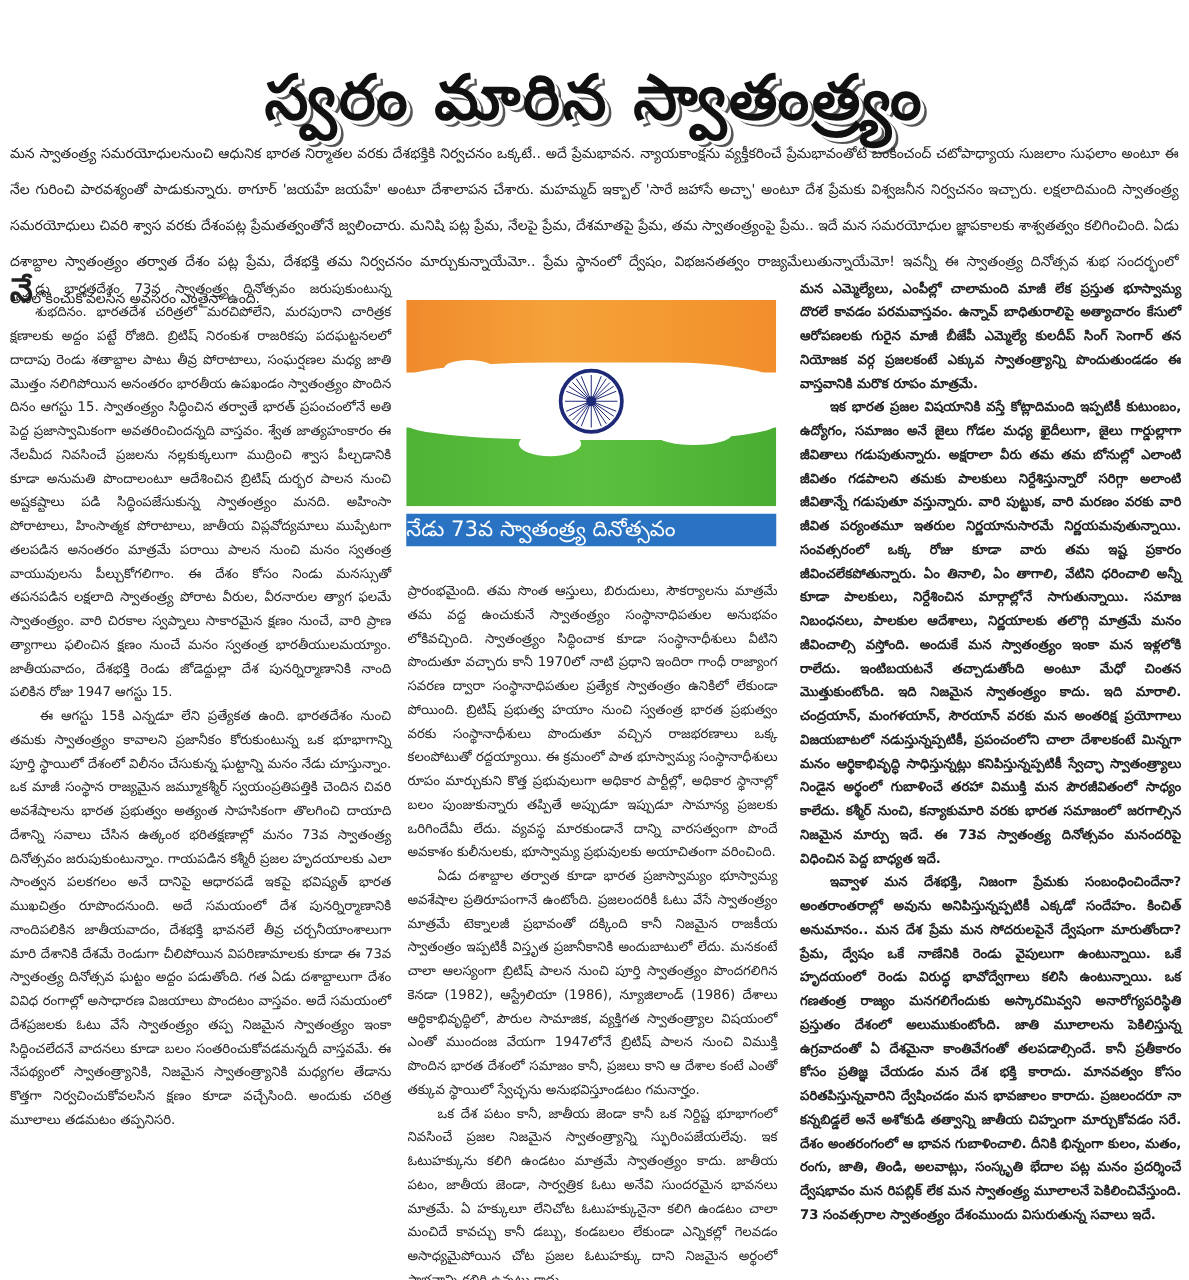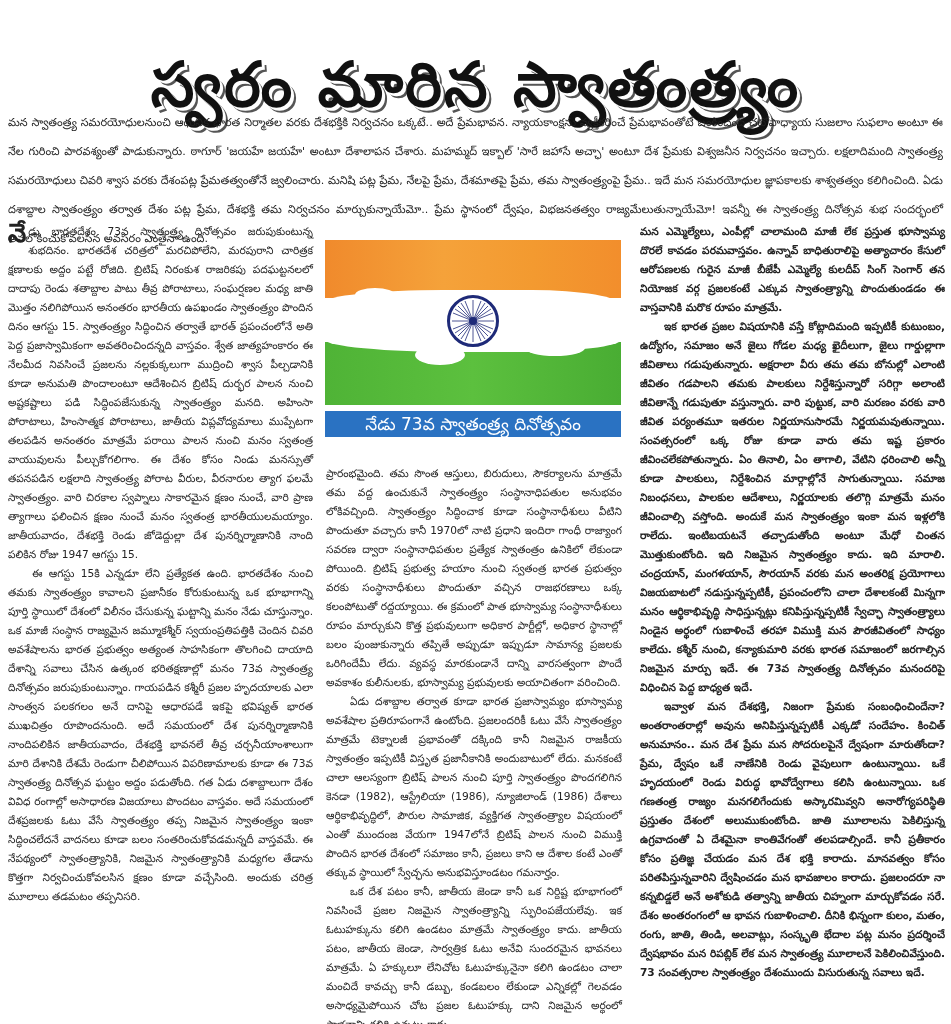--- a/index.html
+++ b/index.html
@@ -1,21 +1,21 @@
 <!DOCTYPE html>
 <html><head>
 <meta charset="utf-8">
 <style>
   html, body { margin:0; padding:0; background:#ffffff; }
   body { width:951px; height:1024px; position:relative; overflow:hidden;
          font-family:"DejaVu Sans", sans-serif; color:#1a1a1a; }
   .headline { position:absolute; left:0; top:0; width:951px; height:100px;
               display:flex; align-items:center; justify-content:center;
               font-family:"DejaVu Sans", sans-serif; font-weight:bold;
-              font-size:62px; letter-spacing:2px; color:#111;
+              font-size:50px; letter-spacing:2px; color:#111;
               text-shadow: 3px 3px 0 #ffffff, 5px 5px 0 #555; }
   .intro { position:absolute; left:8px; top:108px; width:935px;
            font-size:11.2px; line-height:29px; text-align:justify; color:#222; }
   .col { position:absolute; top:222px; font-size:10.6px; line-height:19px;
          text-align:justify; color:#222; }
   .col p { margin:0; text-indent:0; }
   .col p.ind { text-indent:24px; }
   .col-left { left:8px; width:305px; }
   .col-mid { left:326px; width:296px; top:464px; }
   .col-right { left:640px; width:305px;font-weight:bold; }
@@ -28,21 +28,21 @@
   .band-white { position:absolute; left:0; top:50px; width:296px; height:62px; background:#ffffff;
                 border-radius: 40% 30% 35% 45% / 20% 25% 20% 20%; }
   .band-green { position:absolute; left:0; top:102px; width:296px; height:63px;
                 background: linear-gradient(90deg,#4fb336,#5cc03e 50%,#49ad33); }
   .splash { position:absolute; border-radius:50%; background:#fff; }
   .chakra { position:absolute; left:122px; top:55px; width:52px; height:52px;
             border:3px solid #1e2a78; border-radius:50%; box-sizing:border-box; background:#fff; }
   .chakra svg { position:absolute; left:0; top:0; width:46px; height:46px; }
   .caption { position:absolute; left:0; top:171px; width:296px; height:26px;
              background:#2a72c2; color:#fff; font-size:17px; line-height:26px;
-             text-align:center; }
+             }
   .byline { position:absolute; right:18px; top:1028px; font-size:12px; font-weight:bold;
             color:#c0309a; }
 </style>
 </head>
 <body>
 
 <h1 class="headline">స్వరం మారిన స్వాతంత్ర్యం</h1>
 
 <div class="intro">మన స్వాతంత్ర్య సమరయోధులనుంచి ఆధునిక భారత నిర్మాతల వరకు దేశభక్తికి నిర్వచనం ఒక్కటే.. అదే ప్రేమభావన. న్యాయకాంక్షను వ్యక్తీకరించే ప్రేమభావంతోటే బంకించంద్ చటోపాధ్యాయ సుజలాం సుఫలాం అంటూ ఈ నేల గురించి పారవశ్యంతో పాడుకున్నారు. ఠాగూర్ 'జయహే జయహే' అంటూ దేశాలాపన చేశారు. మహమ్మద్ ఇక్బాల్ 'సారే జహాసే అచ్ఛా' అంటూ దేశ ప్రేమకు విశ్వజనీన నిర్వచనం ఇచ్చారు. లక్షలాదిమంది స్వాతంత్ర్య సమరయోధులు చివరి శ్వాస వరకు దేశంపట్ల ప్రేమతత్వంతోనే జ్వలించారు. మనిషి పట్ల ప్రేమ, నేలపై ప్రేమ, దేశమాతపై ప్రేమ, తమ స్వాతంత్ర్యంపై ప్రేమ.. ఇదే మన సమరయోధుల జ్ఞాపకాలకు శాశ్వతత్వం కలిగించింది. ఏడు దశాబ్దాల స్వాతంత్ర్యం తర్వాత దేశం పట్ల ప్రేమ, దేశభక్తి తమ నిర్వచనం మార్చుకున్నాయేమో.. ప్రేమ స్థానంలో ద్వేషం, విభజనతత్వం రాజ్యమేలుతున్నాయేమో! ఇవన్నీ ఈ స్వాతంత్ర్య దినోత్సవ శుభ సందర్భంలో అవలోకించుకోవలసిన అవసరం ఎంతైనా ఉంది.</div>
 

